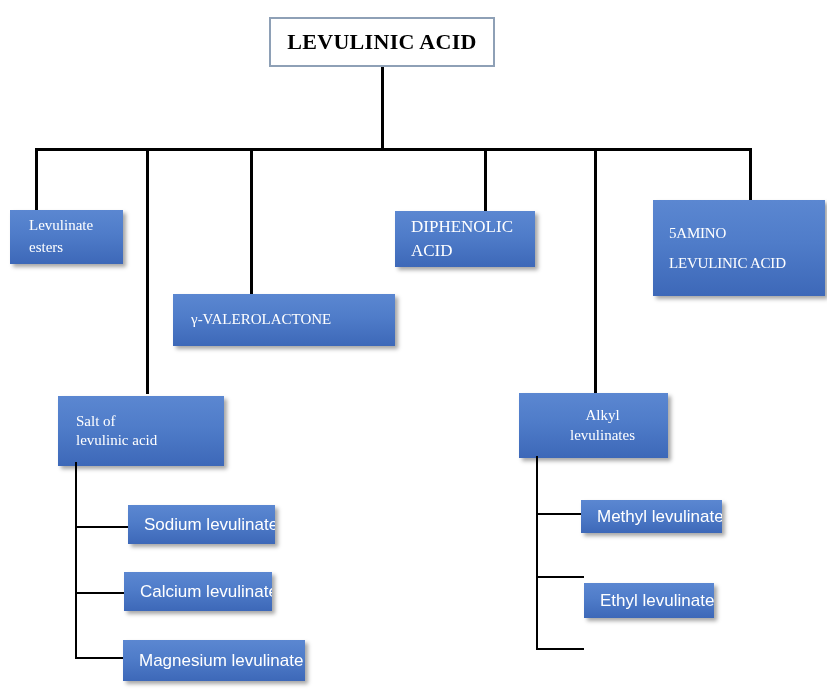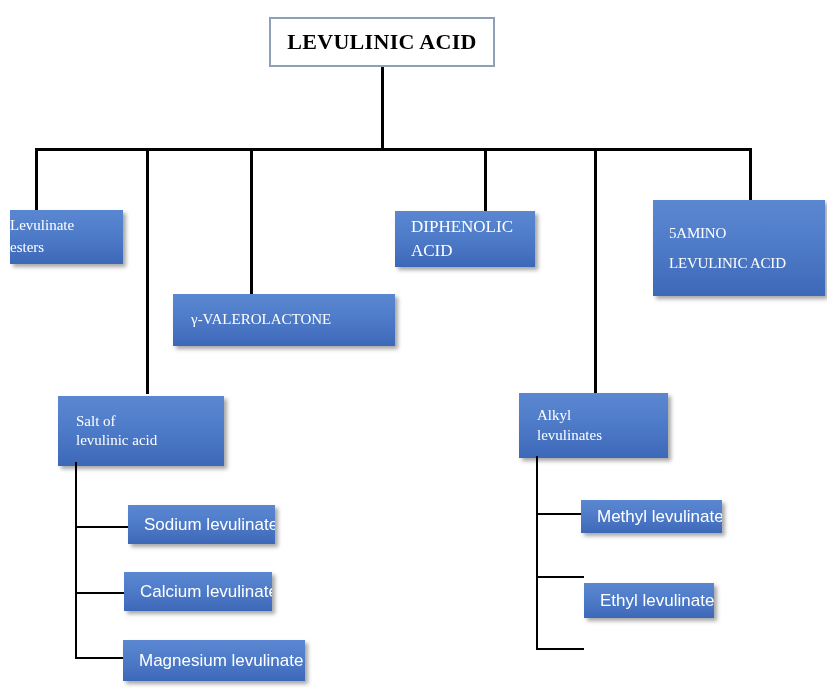--- a/index.html
+++ b/index.html
@@ -54,21 +54,21 @@
   
   .serif .t{font-family:"Liberation Serif",serif;}
   
   .sans .t{font-family:"Liberation Sans",sans-serif;}
 
   
   .sz-sm .t{font-size:15px;line-height:1.45;}
   .sz-md .t{font-size:17px;line-height:1.4;}
   .sz-lg .t{font-size:15px;line-height:1.28;}
   .sz-caps .t{font-size:15px;line-height:2.0;letter-spacing:-.2px;}
-  .pad-l{padding-left:0;}
+  .pad-l{padding-left:19px;}
   .pad-l2{padding-left:16px;}
   .pad-l3{padding-left:18px;}
 </style>
 </head>
 <body>
 
 <div id="canvas">
 
   <div class="root-box">
     <span>LEVULINIC ACID</span>
@@ -102,21 +102,21 @@
 
   <div class="bbox serif sz-lg pad-l3" style="left:173px;top:294px;width:222px;height:52px;">
     <span class="t">γ-VALEROLACTONE</span>
   </div>
 
   <div class="bbox serif sz-lg pad-l3" style="left:58px;top:396px;width:166px;height:70px;">
     <span class="t">Salt of</span>
     <span class="t">levulinic acid</span>
   </div>
 
-  <div class="bbox serif sz-lg pad-l3" style="left:519px;top:393px;width:149px;height:65px;">
+  <div class="bbox serif sz-lg pad-l3" style="left:519px;top:393px;width:149px;height:65px;text-align:center;">
     <span class="t">Alkyl</span>
     <span class="t">levulinates</span>
   </div>
 
   <div class="line thin" style="left:75px;top:462px;height:196px;"></div>
   <div class="line hthin" style="left:75px;top:526px;width:55px;"></div>
   <div class="line hthin" style="left:75px;top:592px;width:50px;"></div>
   <div class="line hthin" style="left:75px;top:657px;width:50px;"></div>
 
   <div class="bbox sans sz-md pad-l2" style="left:128px;top:505px;width:147px;height:39px;">

